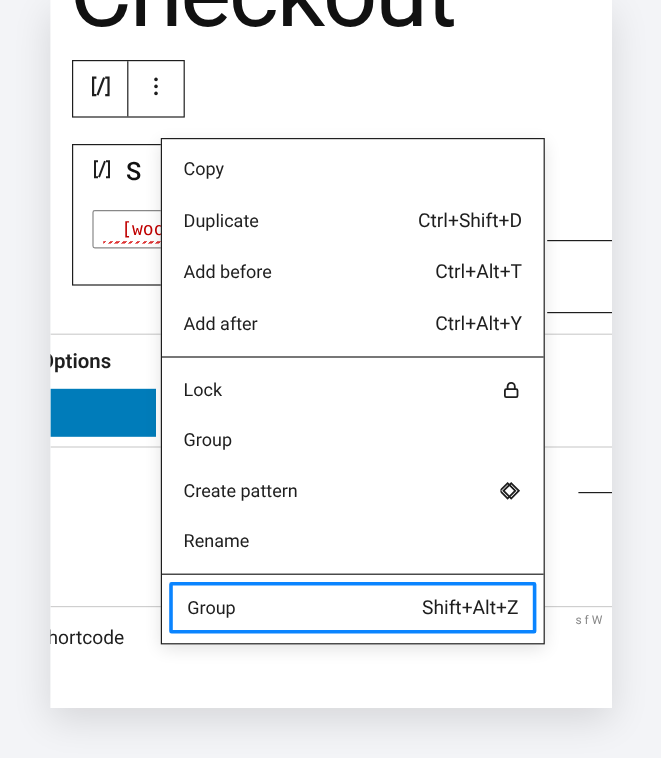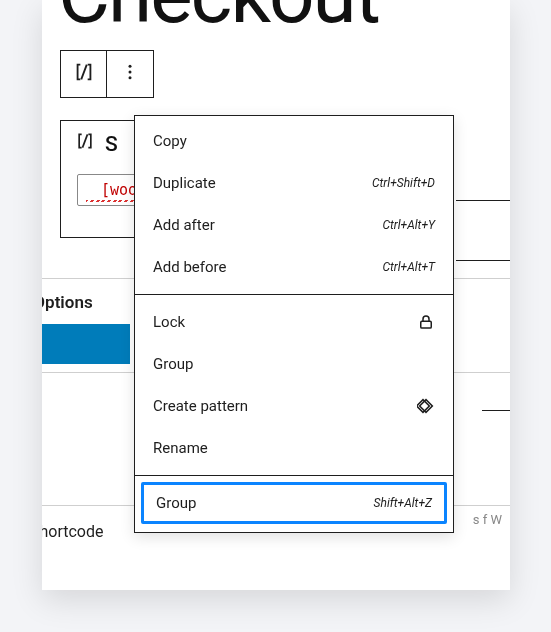--- a/index.html
+++ b/index.html
@@ -123,21 +123,21 @@
     position: absolute;
     left: -12px;
     top: 522px;
     font-size: 16px;
     color: #1e1e1e;
   }
   .right-cutoff-text {
     position: absolute;
     right: 8px;
     top: 512px;
-    font-size: 13px;
+    font-size: 10px;
     color: #888;
     text-align: left;
     line-height: 1.2;
   }
   .rule-behind {
     position:absolute;
     right:0;
     height:1px;
     background:#1e1e1e;
   }
@@ -161,23 +161,22 @@
     display: flex;
     align-items: center;
     justify-content: space-between;
     padding: 12px 18px;
     font-size: 15px;
     color: #1e1e1e;
     cursor: pointer;
     white-space: nowrap;
   }
   .menu-item .shortcut {
-    font-size: 12px;
+    font-size: 16px;
     color: #1e1e1e;
-    font-style: italic;
   }
   .menu-sep {
     height: 1px;
     background: #1e1e1e;
     margin: 6px 0;
   }
   .menu-icon {
     display: inline-flex;
     align-items: center;
   }
@@ -247,26 +246,26 @@
 
     <div class="menu-item">
       <span>Copy</span>
       <span class="shortcut"></span>
     </div>
     <div class="menu-item">
       <span>Duplicate</span>
       <span class="shortcut">Ctrl+Shift+D</span>
     </div>
     <div class="menu-item">
+      <span>Add before</span>
+      <span class="shortcut">Ctrl+Alt+T</span>
+    </div>
+    <div class="menu-item">
       <span>Add after</span>
       <span class="shortcut">Ctrl+Alt+Y</span>
-    </div>
-    <div class="menu-item">
-      <span>Add before</span>
-      <span class="shortcut">Ctrl+Alt+T</span>
     </div>
 
     <div class="menu-sep"></div>
 
     <div class="menu-item">
       <span>Lock</span>
       <span class="menu-icon">
         <svg width="18" height="18" viewBox="0 0 24 24" fill="none" stroke="#1e1e1e" stroke-width="2">
           <rect x="5" y="11" width="14" height="9" rx="1.5"></rect>
           <path d="M8 11V8a4 4 0 0 1 8 0v3"></path>

